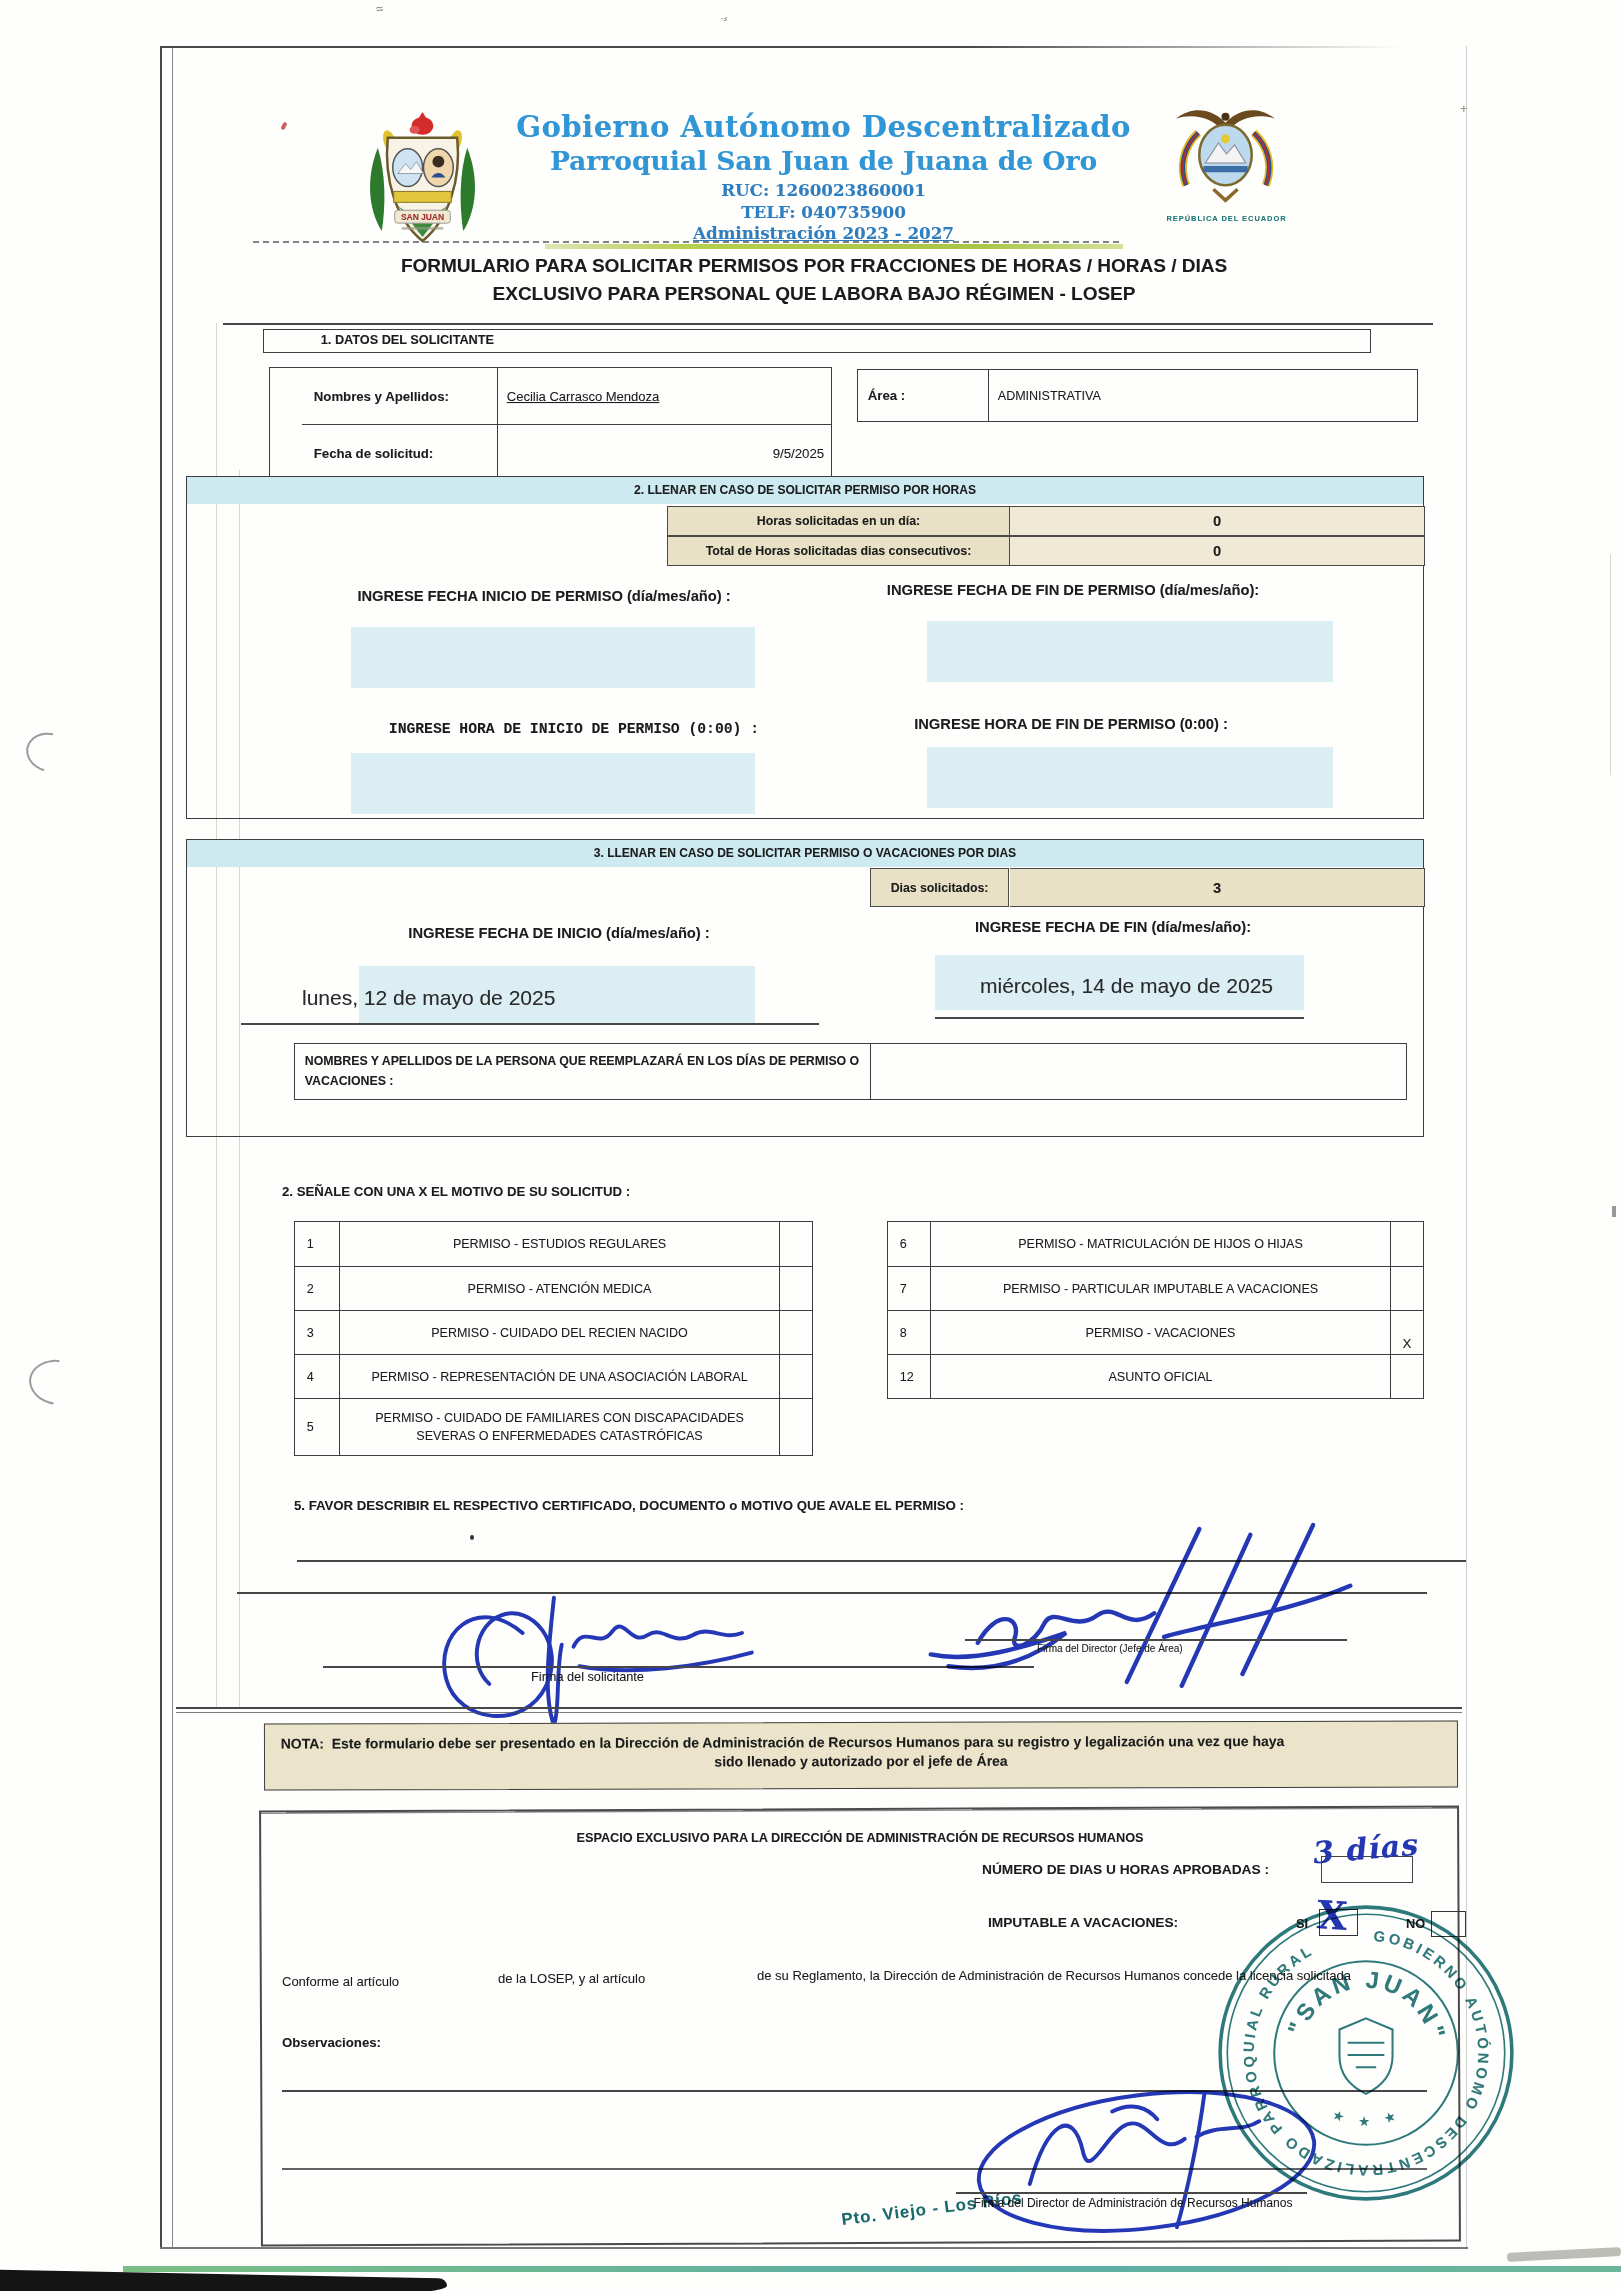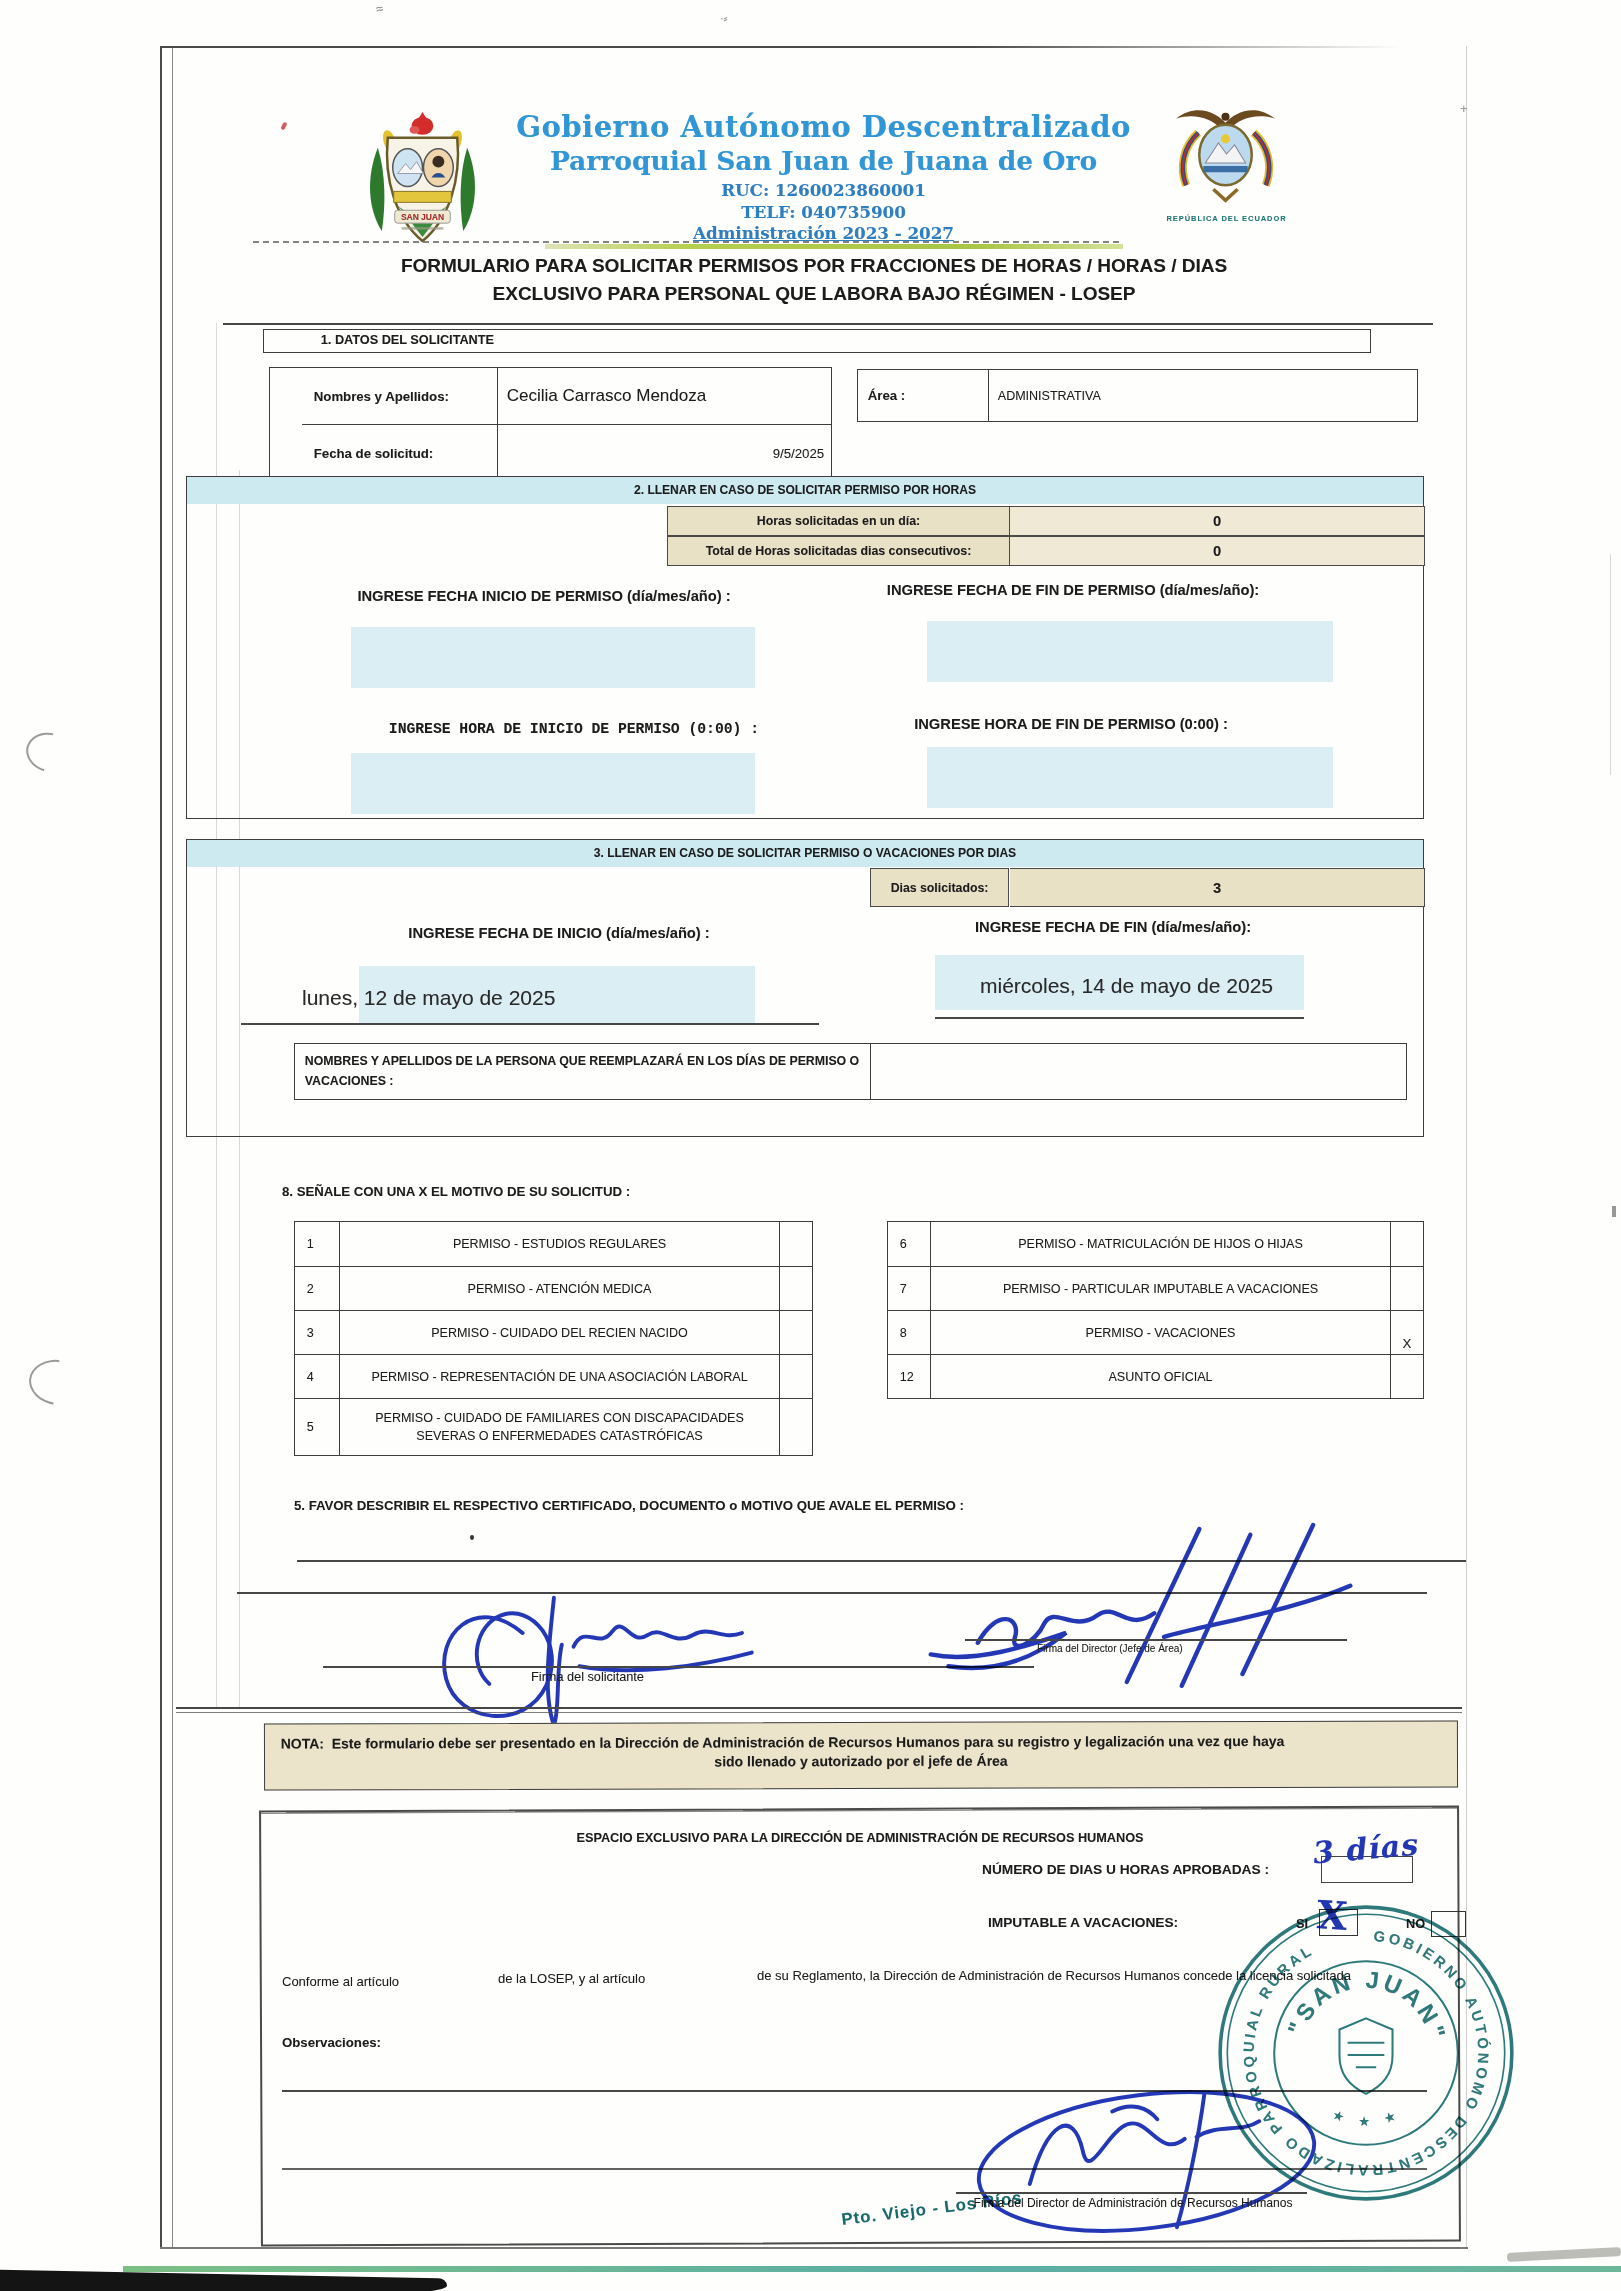--- a/index.html
+++ b/index.html
@@ -109,21 +109,21 @@
 
   <div class="abs b" style="left:160px;top:255px;width:1308px;text-align:center;font-size:19px;">FORMULARIO PARA SOLICITAR PERMISOS  POR FRACCIONES DE HORAS / HORAS / DIAS</div>
   <div class="abs b" style="left:160px;top:283px;width:1308px;text-align:center;font-size:19px;">EXCLUSIVO PARA PERSONAL QUE LABORA BAJO RÉGIMEN - LOSEP</div>
   <div class="hline" style="left:223px;top:323px;width:1210px;"></div>
 
   <div class="abs box" style="left:263px;top:329px;width:1108px;height:23.5px;padding-left:48px;">
     <span class="b" style="font-size:12.7px;padding-left:8.8px;line-height:21.6px;display:inline-block;">1. DATOS DEL SOLICITANTE</span>
   </div>
   <div class="abs" style="left:269px;top:367px;width:563px;height:116px;border:1.8px solid var(--border);display:grid;grid-template-columns:196px 1fr;grid-template-rows:1fr 1fr;padding-left:32px;">
     <div style="border-right:1.6px solid var(--border);border-bottom:1.6px solid var(--border);display:flex;align-items:center;padding-left:11.8px;font-weight:bold;font-size:13.2px;">Nombres y Apellidos:</div>
-    <div style="border-bottom:1.6px solid var(--border);display:flex;align-items:center;padding-left:8.8px;font-size:17px;">Cecilia Carrasco Mendoza</div>
+    <div style="border-bottom:1.6px solid var(--border);display:flex;align-items:center;padding-left:8.8px;font-size:13px;text-decoration:underline;">Cecilia Carrasco Mendoza</div>
     <div style="border-right:1.6px solid var(--border);display:flex;align-items:center;padding-left:11.8px;font-weight:bold;font-size:13.2px;">Fecha de solicitud:</div>
     <div style="display:flex;align-items:center;justify-content:flex-end;padding-right:6.9px;font-size:13.2px;">9/5/2025</div>
   </div>
   <div class="abs" style="left:857px;top:369px;width:561px;height:53px;border:1.7px solid var(--border);display:grid;grid-template-columns:131px 1fr;">
     <div style="border-right:1.6px solid var(--border);display:flex;align-items:center;padding-left:9.8px;font-weight:bold;font-size:13.2px;">Área :</div>
     <div style="display:flex;align-items:center;padding-left:8.8px;font-size:12.5px;">ADMINISTRATIVA</div>
   </div>
 
   <div class="abs box" style="left:186px;top:476px;width:1238px;height:343px;">
     <div class="cyanbar" style="height:26.5px;">
@@ -167,21 +167,21 @@
   <div class="abs b" style="left:912px;top:919px;width:402px;text-align:center;font-size:14.7px;">INGRESE FECHA DE FIN (día/mes/año):</div>
   <div class="abs cyanfield" style="left:935px;top:955px;width:369px;height:55px;"></div>
   <div class="abs" style="left:980px;top:974px;font-size:21px;color:#2a2a2a;">miércoles, 14 de mayo de 2025</div>
   <div class="hline" style="left:935px;top:1017px;width:369px;"></div>
 
   <div class="abs" style="left:294px;top:1043px;width:1113px;height:57px;border:1.7px solid var(--border);display:grid;grid-template-columns:576px 1fr;">
     <div style="border-right:1.6px solid var(--border);display:flex;align-items:center;padding:2.9px 9.8px;font-weight:bold;font-size:12.3px;line-height:1.55;">NOMBRES Y APELLIDOS DE LA PERSONA QUE REEMPLAZARÁ EN  LOS DÍAS DE PERMISO O VACACIONES :</div>
     <div></div>
   </div>
 
-  <div class="abs b" style="left:282px;top:1184px;font-size:13.2px;">8. SEÑALE CON UNA X EL MOTIVO DE SU SOLICITUD :</div>
+  <div class="abs b" style="left:282px;top:1184px;font-size:13.2px;">2. SEÑALE CON UNA X EL MOTIVO DE SU SOLICITUD :</div>
 
   <div class="mtable" style="left:294px;top:1221px;width:519px;">
     <div class="mrow" style="grid-template-columns:45px 1fr 33px;height:44px;">
       <div class="mnum">1</div>
       <div class="mlabel">PERMISO - ESTUDIOS REGULARES</div>
       <div class="mcheck"></div>
     </div>
     <div class="mrow" style="grid-template-columns:45px 1fr 33px;height:44px;">
       <div class="mnum">2</div>
       <div class="mlabel">PERMISO - ATENCIÓN MEDICA</div>

